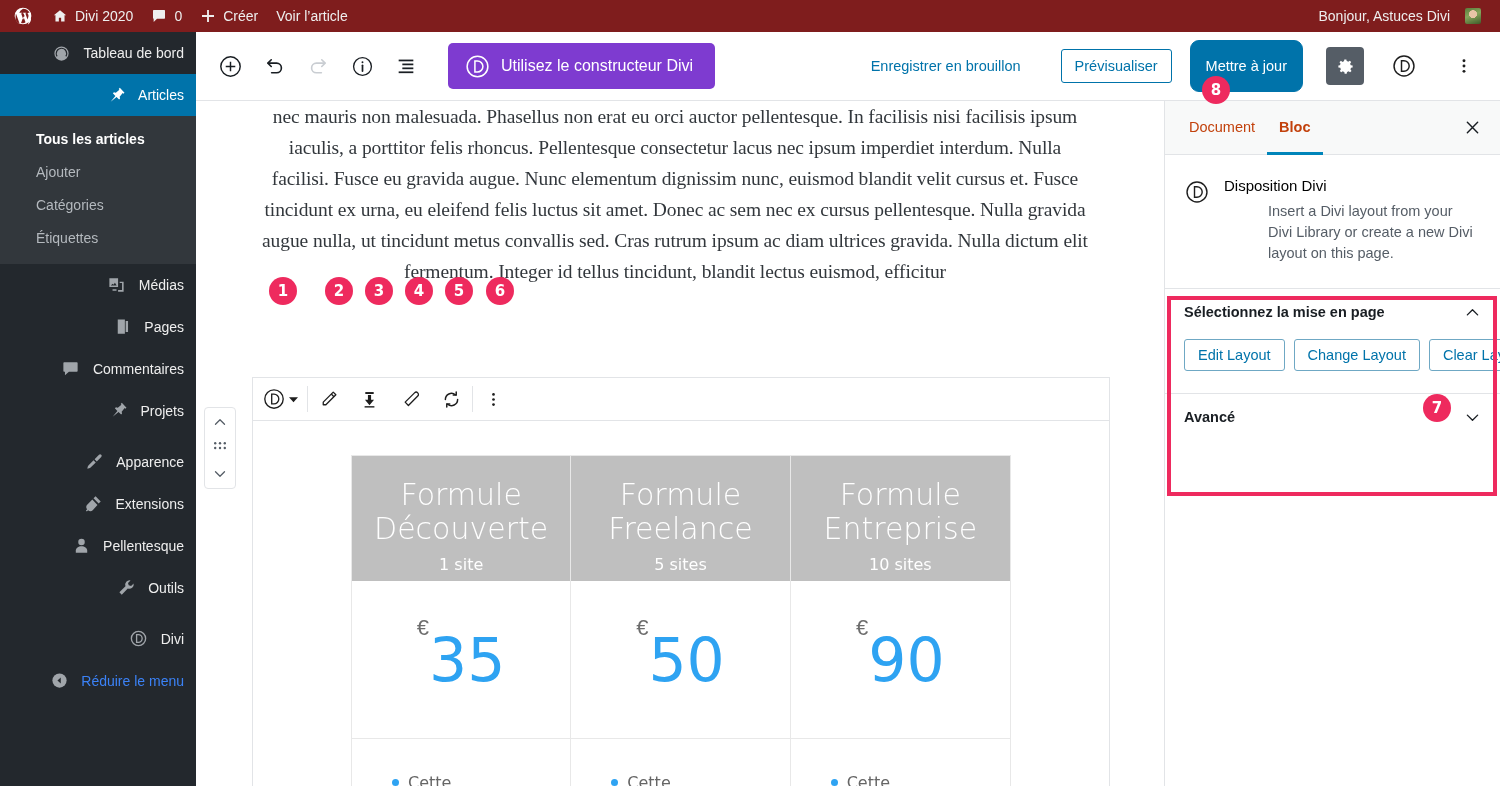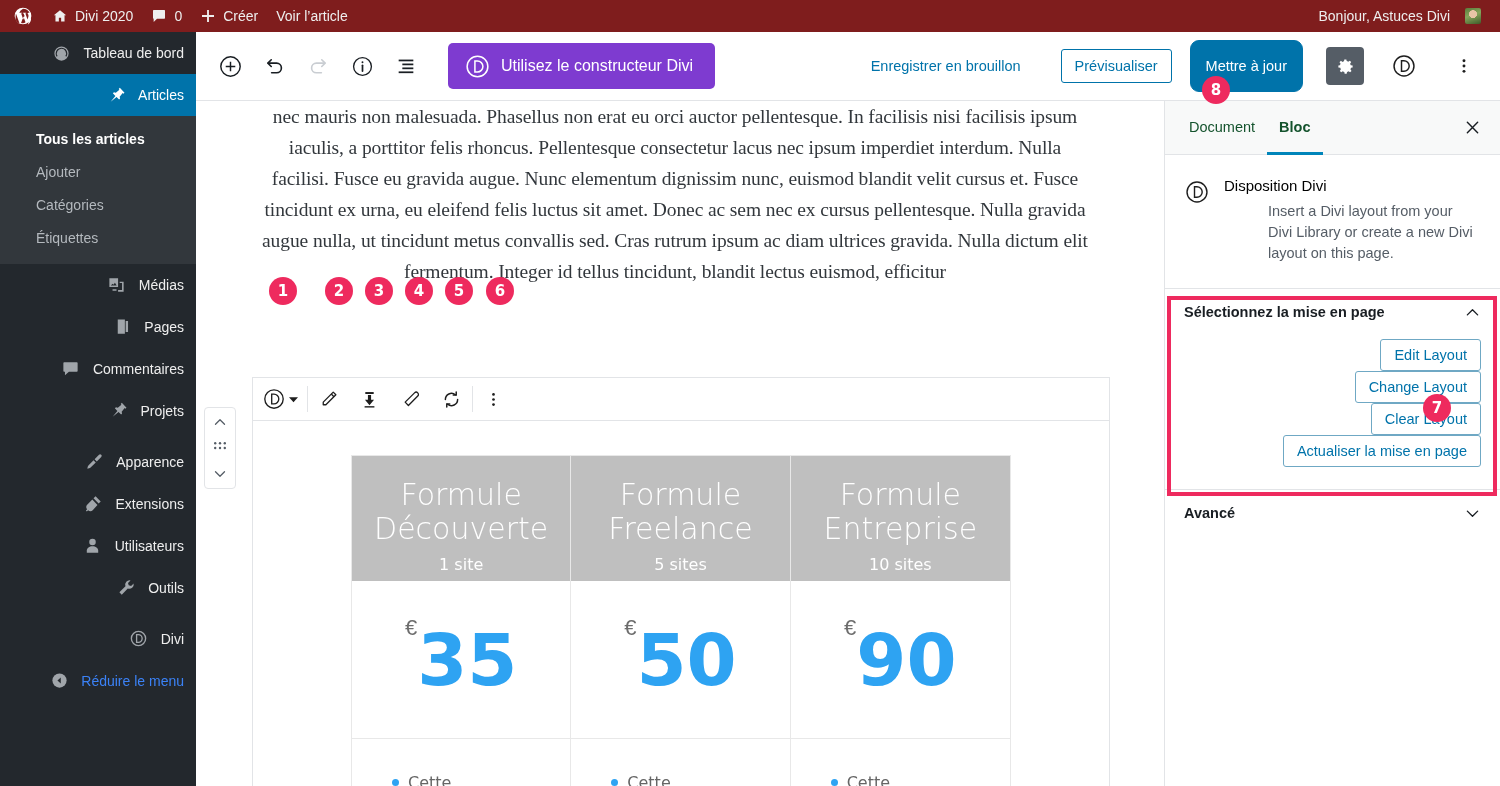--- a/index.html
+++ b/index.html
@@ -171,21 +171,21 @@
     background: #bfbfbf; color: #ffffff; text-align: center;
     padding: 22px 8px 18px 8px; height: 125px;
   }
   .ptitle { font-size: 30px; line-height: 34px; font-weight: 300; font-family: "DejaVu Sans", sans-serif; }
   .psub { font-size: 16px; margin-top: 9px; font-family: "DejaVu Sans", sans-serif; }
   .pprice {
     height: 158px; display: flex; align-items: center; justify-content: center;
     color: #2ea3f2; border-bottom: 1px solid #e8e8e8;
   }
   .pcur { font-size: 22px; align-self: flex-start; margin-top: 34px; color: #6d6d6d; font-weight: 300; }
-  .pnum { font-size: 72px; line-height: 92px; font-weight: 700; font-family: "DejaVu Sans", sans-serif; }
+  .pnum { font-size: 60px; line-height: 92px; font-weight: 400; font-family: "DejaVu Sans", sans-serif; }
   .pfeatures { padding: 34px 0 20px 40px; }
   .pfeat { font-size: 16px; color: #666666; display: flex; align-items: center; gap: 9px; font-family: "DejaVu Sans", sans-serif; }
   .pdot { width: 7px; height: 7px; border-radius: 50%; background: #2ea3f2; flex: none; }
 
   
   #scroll-track {
     position: absolute; left: 1136px; top: 69px; width: 22px; height: 685px;
     background: #ffffff; border-left: 1px solid #f0f0f0; z-index: 22;
   }
   #scroll-thumb {
@@ -198,42 +198,42 @@
     position: absolute; left: 968px; top: 69px;
     width: 336px; height: 685px;
     background: #ffffff; border-left: 1px solid #e2e4e7; z-index: 30;
   }
   #sb-tabs {
     height: 54px; display: flex; align-items: stretch;
     border-bottom: 1px solid #e2e4e7; background: #f8f9f9; padding: 0 4px 0 12px;
   }
   .sb-tab {
     display: flex; align-items: center; padding: 0 12px;
-    font-size: 14.5px; color: #14532d; cursor: pointer;
+    font-size: 14.5px; color: #c2410c; cursor: pointer;
     border-bottom: 3px solid transparent; margin-bottom: -1px;
   }
   .sb-tab.active { font-weight: bold; border-bottom-color: #0085ba; }
   .sb-close {
     margin-left: auto; width: 48px;
     display: flex; align-items: center; justify-content: center;
     color: #191e23; cursor: pointer;
   }
   .sb-blockcard { display: flex; gap: 14px; padding: 22px 20px 24px 19px; }
   .sb-bc-icon { flex: none; color: #1e1e1e; margin-top: 2px; }
   .sb-bc-title { font-size: 15px; color: #000000; margin-bottom: 7px; }
   .sb-bc-desc { font-size: 14.5px; color: #555d66; line-height: 21px; margin-left: 44px; }
 
   .sb-panel { border-top: 1px solid #e2e4e7; }
   .sb-panel-head {
     height: 46px; display: flex; align-items: center;
     padding: 0 18px 0 19px; font-size: 14.5px; font-weight: bold;
     color: #191e23; cursor: pointer;
   }
   .sb-panel-head .chev { margin-left: auto; color: #191e23; display: flex; }
-  .sb-panel-body { padding: 4px 19px 22px 19px; display: flex; flex-direction: column; align-items: flex-end; }
+  .sb-panel-body { padding: 4px 19px 22px 19px; display: flex; flex-direction: row; align-items: flex-end; gap: 9px; }
   .sb-btn {
     border: 1px solid #6fa8c4; border-radius: 3px; background: #ffffff;
     color: #0073aa; font-size: 14.5px; padding: 7px 13px;
     cursor: pointer; white-space: nowrap;
     font-family: "Liberation Sans", sans-serif;
   }
 
   
   #hl-box {
     position: absolute; left: 1167px; top: 296px;
@@ -381,21 +381,21 @@
       <span class="mlabel">Extensions</span>
     </div>
 
     <div class="menu-item">
       <span class="mi-icon">
         <svg class="ic" width="19" height="19" viewBox="0 0 24 24" fill="currentColor">
             <circle cx="12" cy="7.5" r="4.1"></circle>
             <path d="M12 13c-4 0-7.2 2.4-7.2 5.4V21h14.4v-2.6c0-3-3.2-5.4-7.2-5.4z"></path>
           </svg>
       </span>
-      <span class="mlabel">Utilisateurs</span>
+      <span class="mlabel">Pellentesque</span>
     </div>
 
     <div class="menu-item">
       <span class="mi-icon">
         <svg class="ic" width="19" height="19" viewBox="0 0 24 24" fill="currentColor">
             <path d="M21 6.9a5.6 5.6 0 0 1-7.4 6.4L6 21l-3-3 7.7-7.6A5.6 5.6 0 0 1 17.1 3l-3.2 3.2.9 3 3 .9z"></path>
           </svg>
       </span>
       <span class="mlabel">Outils</span>
     </div>

